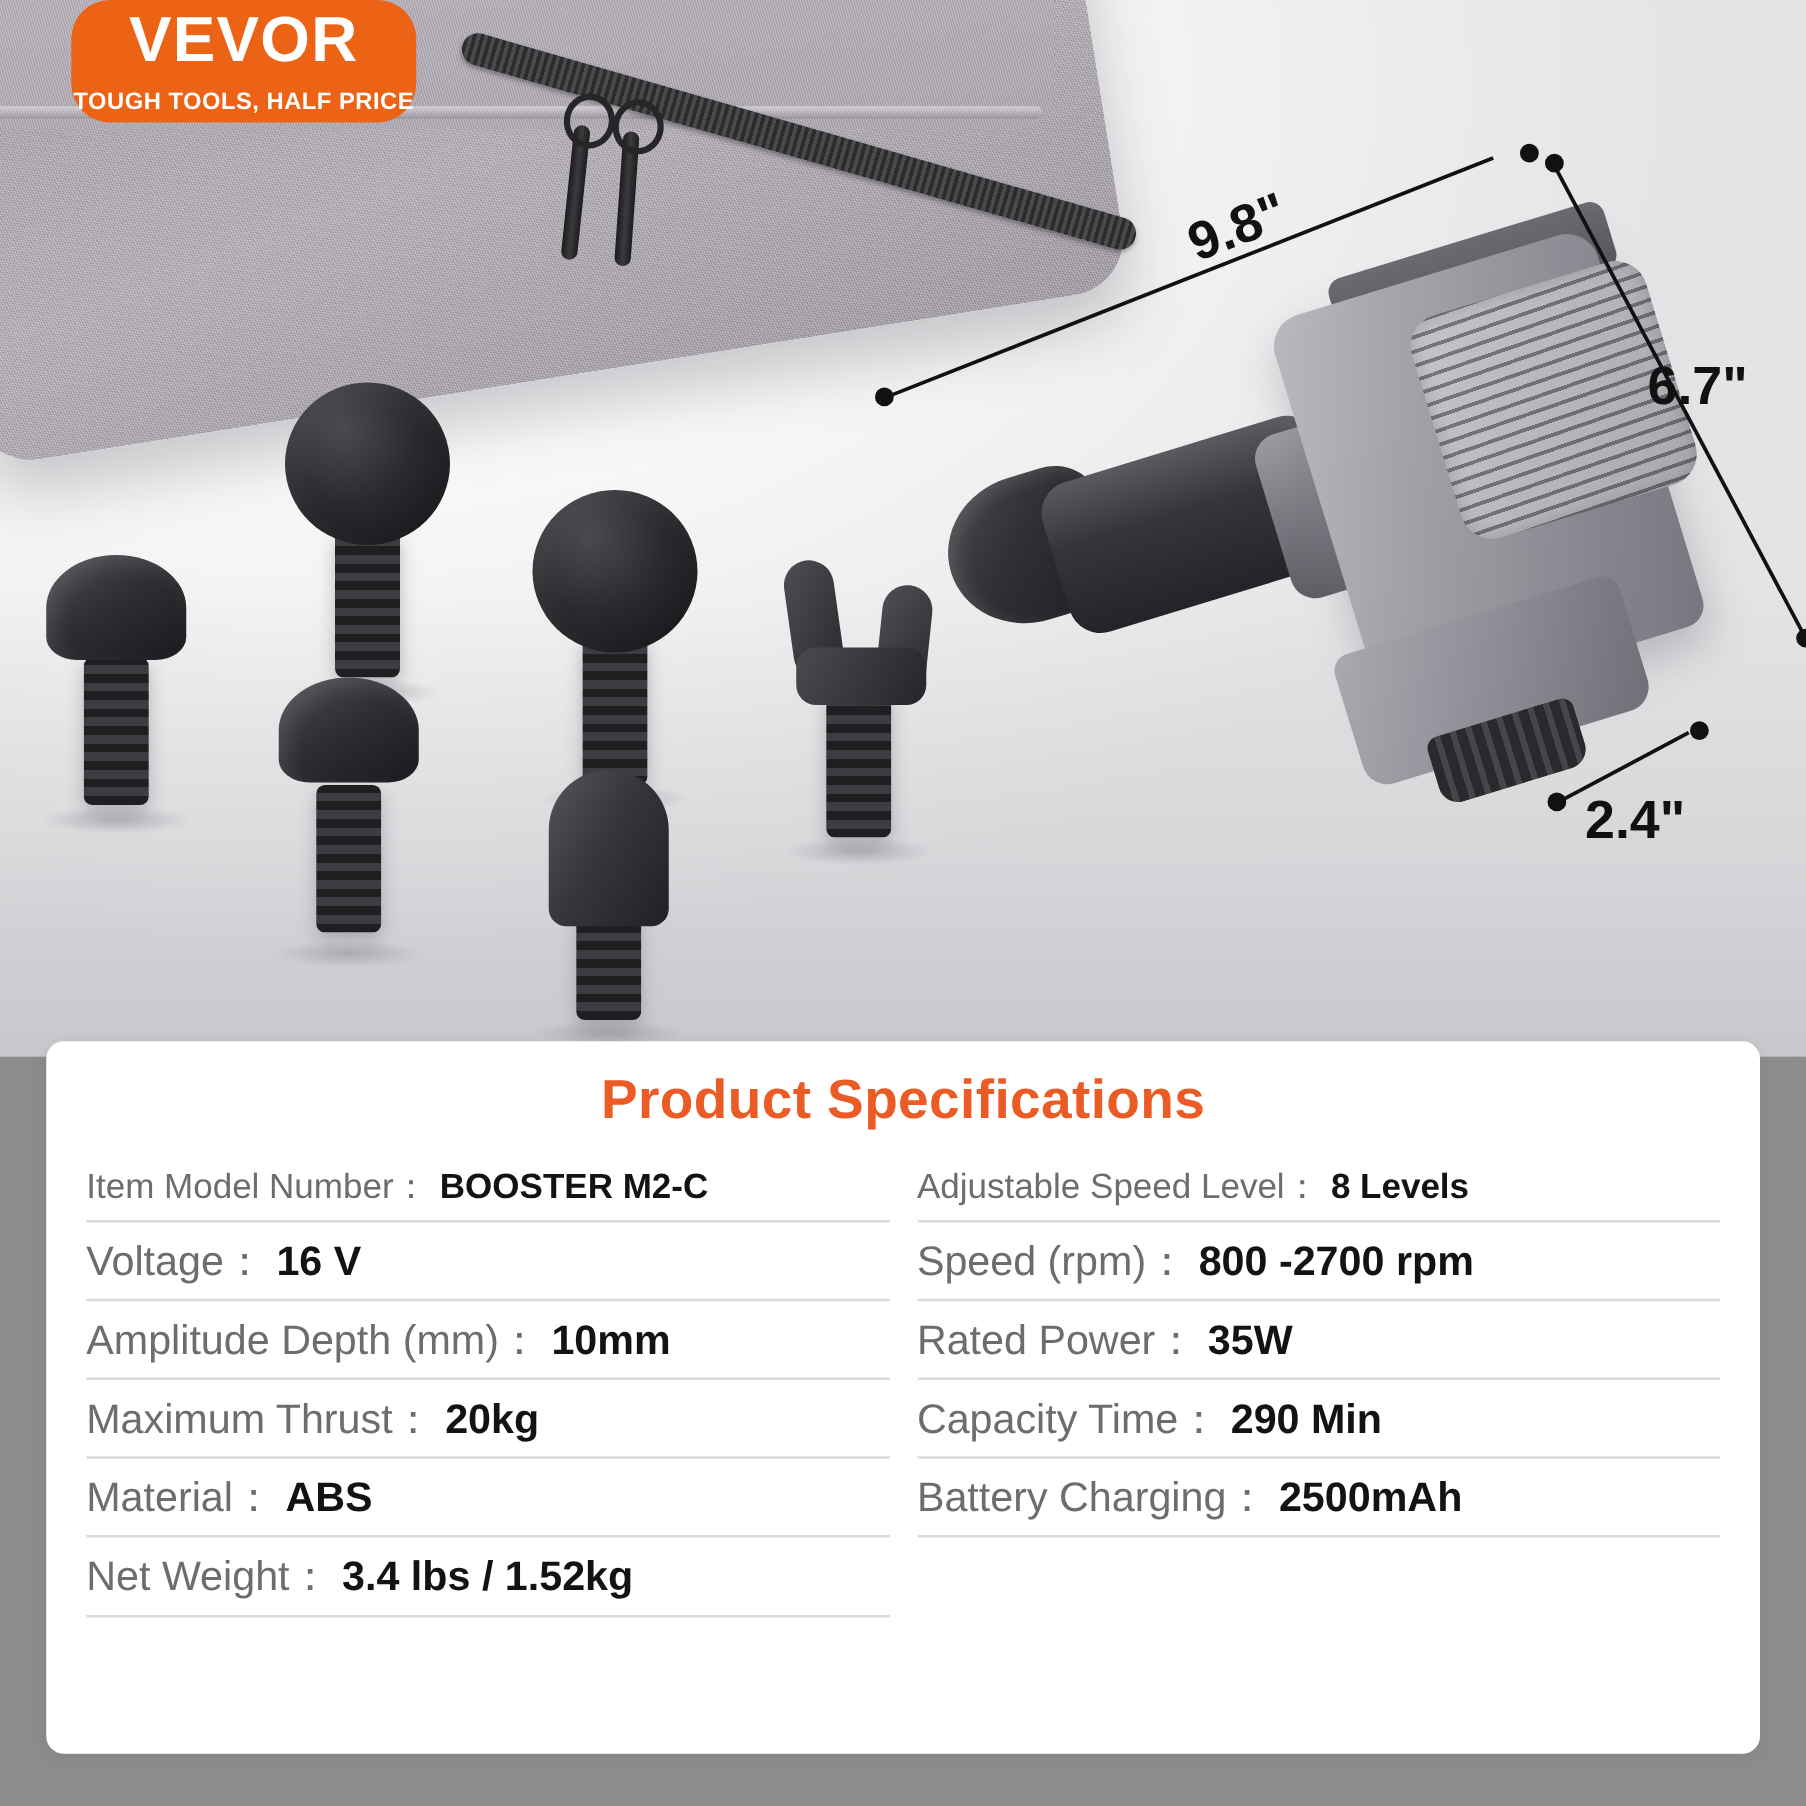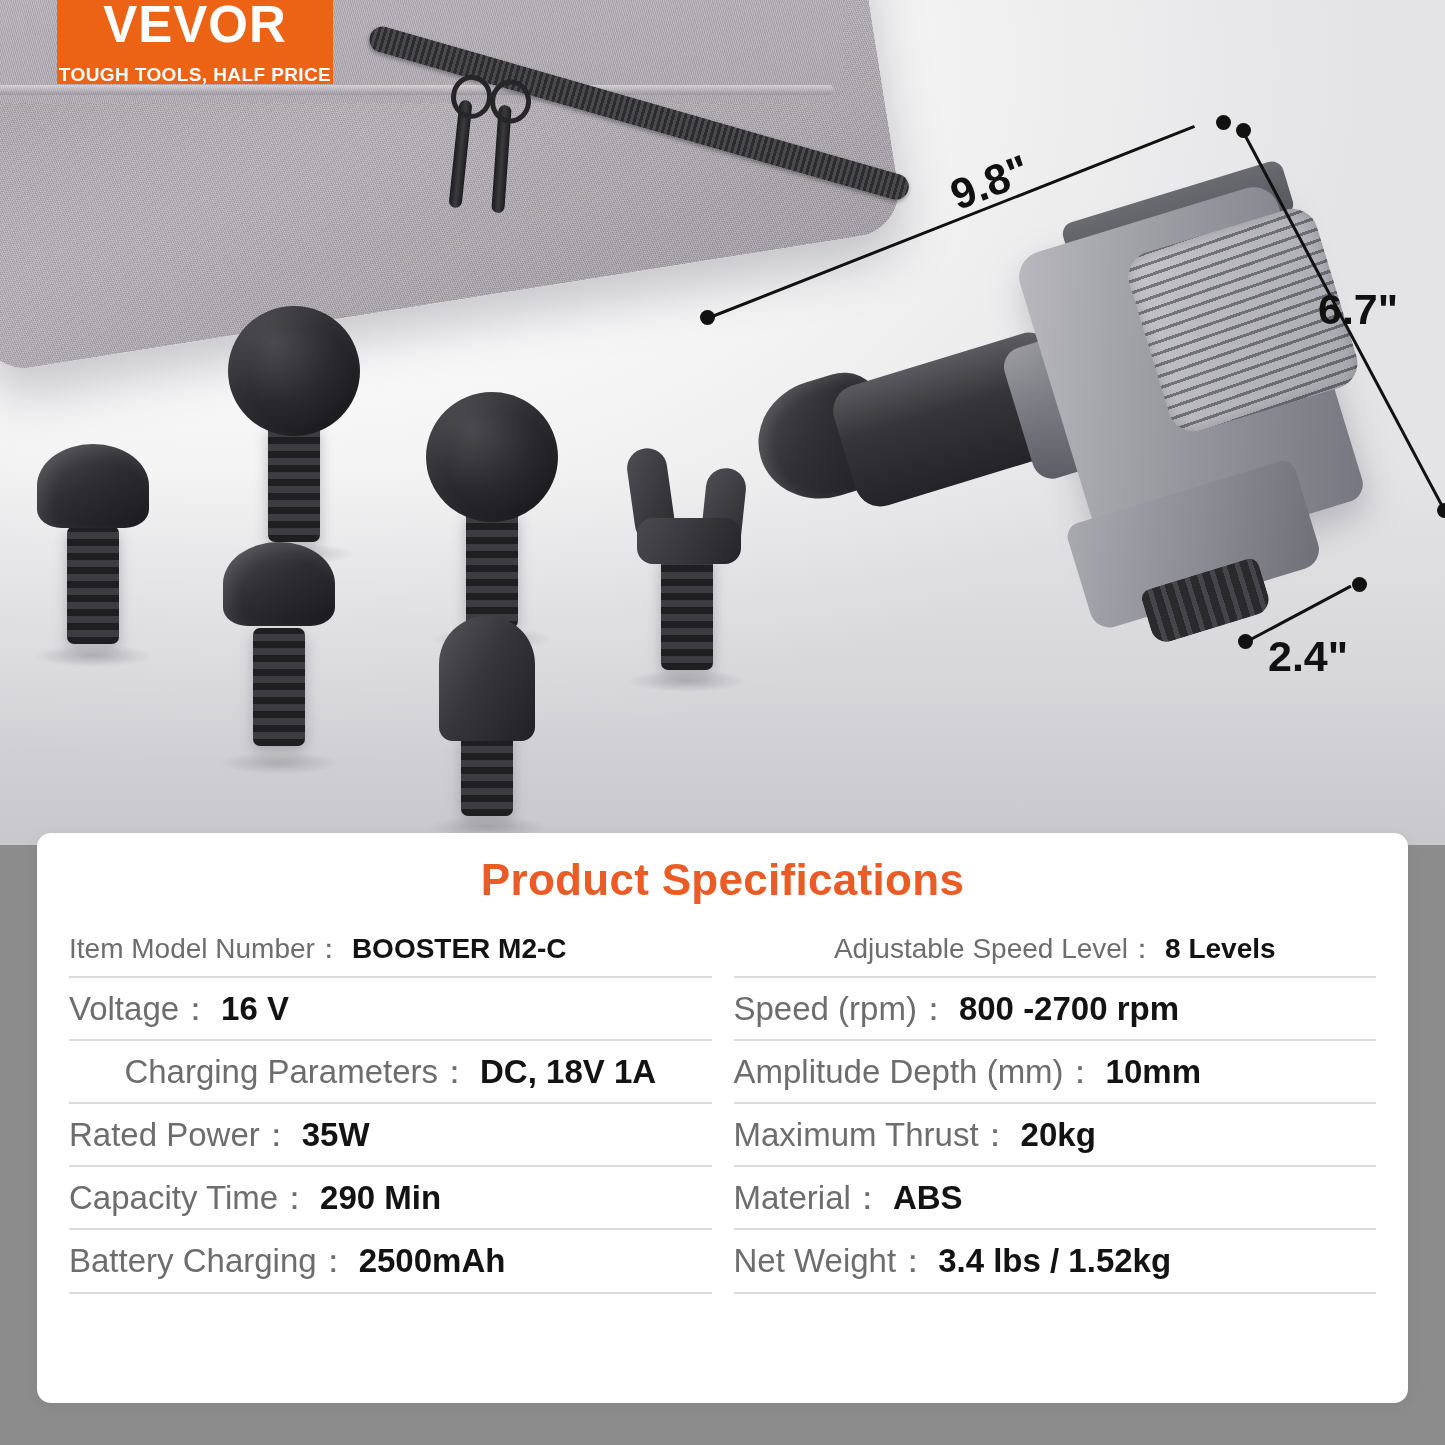--- a/index.html
+++ b/index.html
@@ -69,23 +69,23 @@
     position:absolute;width:13px;height:108px;border-radius:7px;
     background:linear-gradient(90deg,#1c1c1e,#3b3b3e,#1c1c1e);
   }
   .zip-pull::before{
     content:"";position:absolute;left:-9px;top:-26px;width:31px;height:34px;
     border:5px solid #262628;border-radius:50%;background:transparent;
   }
 
   
   #logo{
-    position:absolute;left:57px;top:0px;width:276px;height:84px;
+    position:absolute;left:57px;top:0px;width:276px;height:98px;
     background:#EC6316;display:flex;flex-direction:column;
-    align-items:center;justify-content:center;z-index:40;
+    align-items:center;justify-content:center;z-index:40;border-radius:31px;
   }
   #logo .brand{
     color:#fff;font-weight:bold;font-size:51px;letter-spacing:1px;
     line-height:1;font-family:"Liberation Sans",sans-serif;
   }
   #logo .tag{
     color:#fff;font-size:19px;font-weight:bold;letter-spacing:.4px;margin-top:14px;
   }
 
   
@@ -205,21 +205,21 @@
     column-gap:22px;padding:16px 32px 0 32px;
   }
   .cell{
     padding:9px 0 8px 0;
     border-bottom:2px solid #dcdcdc;
     font-size:33px;line-height:1.34;white-space:nowrap;
   }
   .cell:nth-last-child(1),.cell:nth-last-child(2){border-bottom:2px solid #dcdcdc;}
   .cell .lab{color:#6d6d6d;}
   .cell .val{color:#131313;font-weight:bold;margin-left:9px;}
-  .cell.right{text-align:center;}
+  .cell.right{text-align:left;}
   .cell.first{font-size:28px;}
 </style>
 </head>
 <body>
 
 <div id="hero">
 
   <div id="case-wrap">
     <div class="case-body"></div>
     <div class="case-lid"></div>
@@ -320,23 +320,20 @@
       <span class="lab">Adjustable Speed Level：</span><span class="val">8 Levels</span>
     </div>
 
     <div class="cell">
       <span class="lab">Voltage：</span><span class="val">16 V</span>
     </div>
     <div class="cell">
       <span class="lab">Speed (rpm)：</span><span class="val">800 -2700  rpm</span>
     </div>
 
-    <div class="cell right">
-      <span class="lab">Charging Parameters：</span><span class="val">DC, 18V 1A</span>
-    </div>
     <div class="cell">
       <span class="lab">Amplitude Depth (mm)：</span><span class="val">10mm</span>
     </div>
 
     <div class="cell">
       <span class="lab">Rated Power：</span><span class="val">35W</span>
     </div>
     <div class="cell">
       <span class="lab">Maximum Thrust：</span><span class="val">20kg</span>
     </div>

